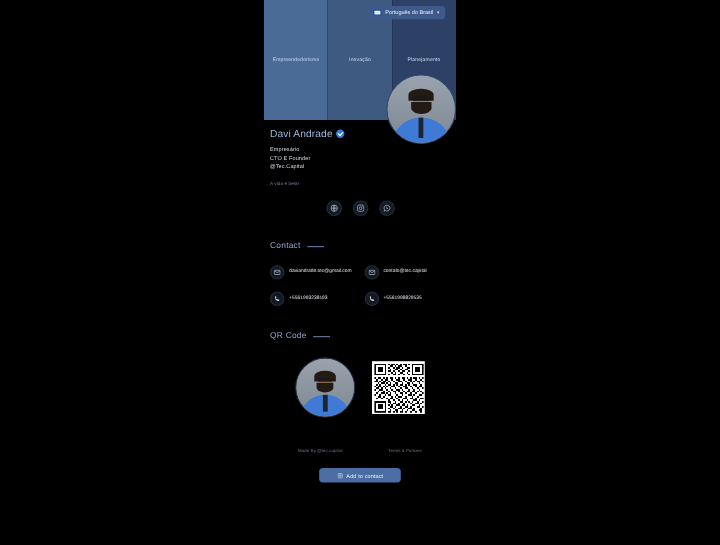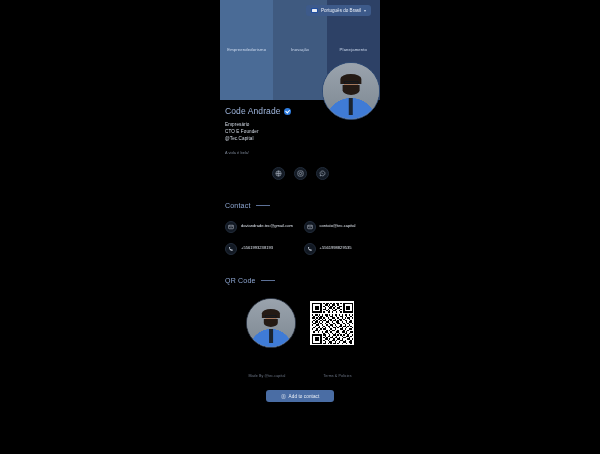--- a/index.html
+++ b/index.html
@@ -339,21 +339,21 @@
     <div class="avatar-art">
       <div class="av-hair"></div>
       <div class="av-glasses"></div>
       <div class="av-beard"></div>
       <div class="av-tie"></div>
     </div>
   </div>
 
   <div class="identity">
     <div class="name-row">
-      <span class="name">Code Andrade</span>
+      <span class="name">Davi Andrade</span>
       <span class="verified"></span>
     </div>
     <div class="roles">
       <div>Empresário</div>
       <div>CTO E Founder</div>
       <div>@Tec.Capital</div>
     </div>
     <div class="tagline">A vida é bela!</div>
   </div>
 

